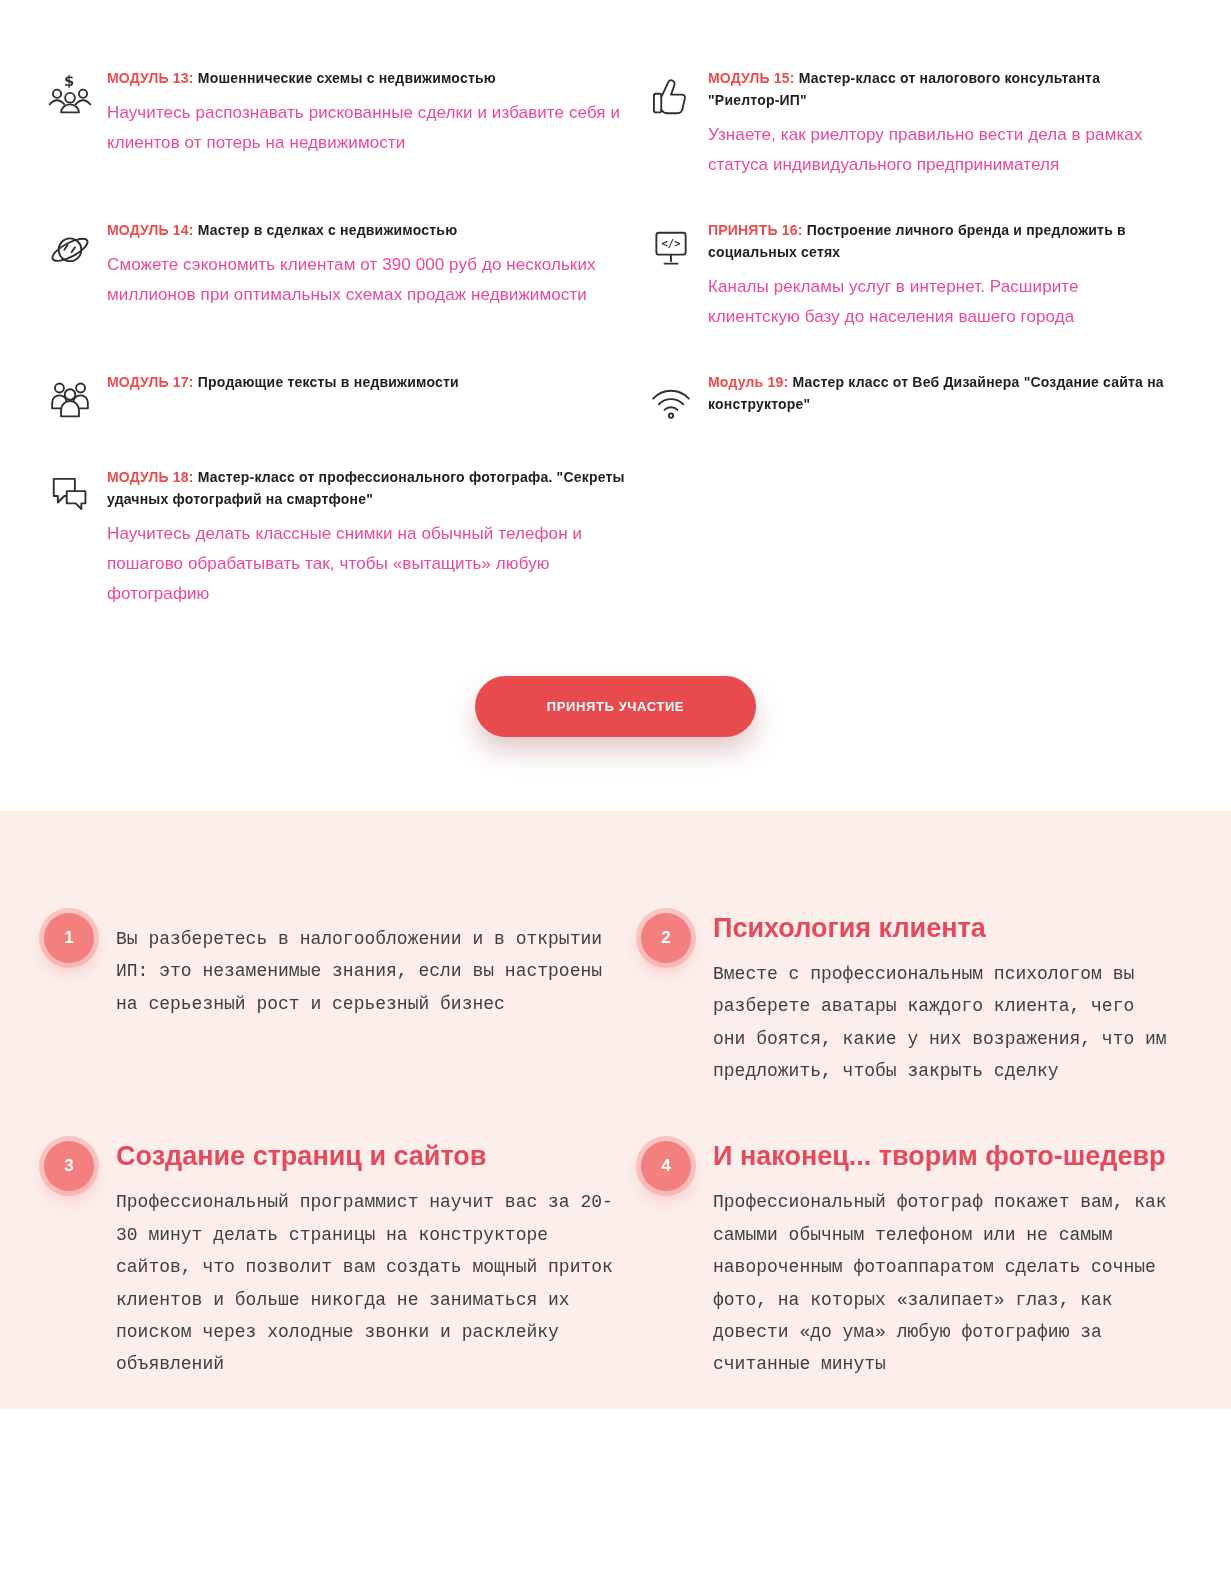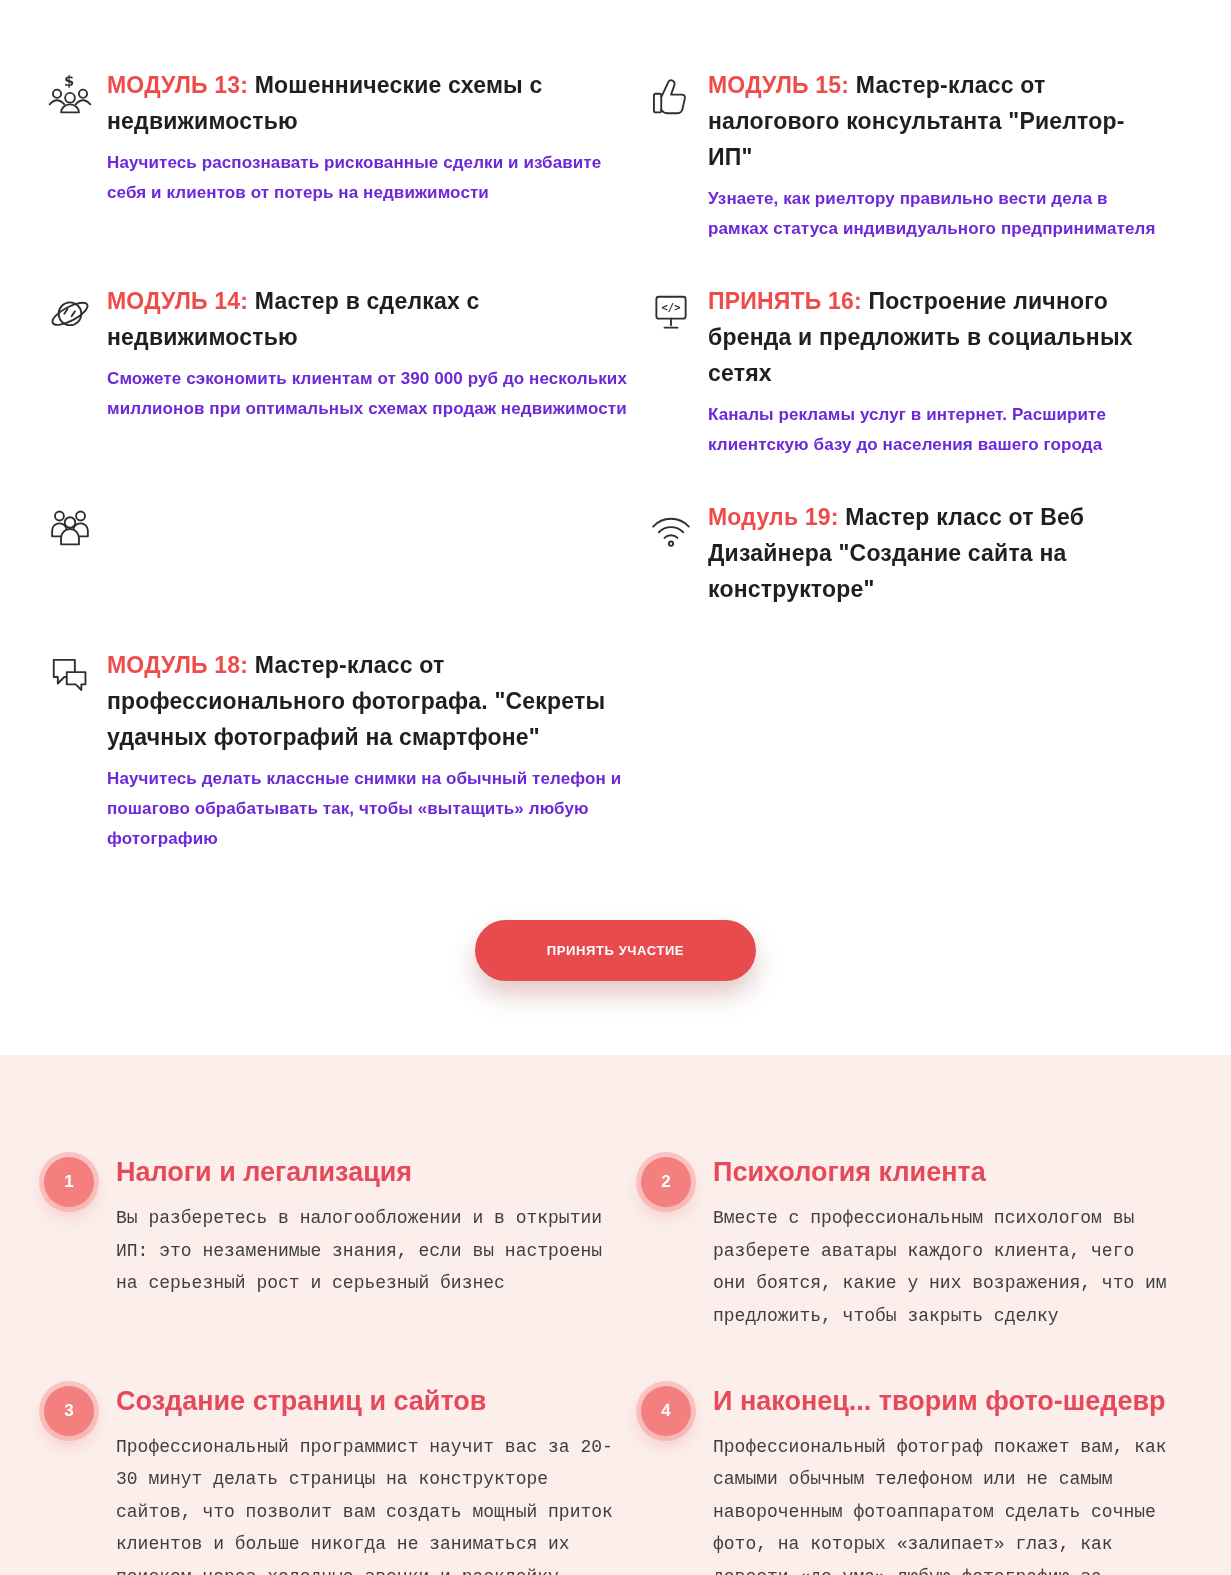--- a/index.html
+++ b/index.html
@@ -22,33 +22,33 @@
   }
   .module { display: flex; align-items: flex-start; }
   .m-icon {
     flex: 0 0 63px;
     width: 63px;
     padding-top: 3px;
   }
   .m-icon svg { width: 52px; height: 52px; display: block; }
   .m-body { flex: 1 1 auto; padding-right: 18px; }
   .m-title {
-    font-size: 23px;
+    font-size: 14px;
     line-height: 1.56;
     font-weight: 700;
     color: #1f1f1f;
     letter-spacing: .2px;
   }
   .m-label { color: #ee4b4b; font-weight: 700; }
   .m-desc {
     margin: 8px 0 0;
     font-size: 17px;
     line-height: 1.78;
-    font-weight: 700;
-    color: #6d28d9;
+    font-weight: 400;
+    color: #ec4899;
     letter-spacing: .1px;
   }
 
   
   .cta-row { text-align: center; }
   .cta {
     display: inline-block;
     min-width: 281px;
     height: 61px;
     padding: 0 40px;
@@ -191,20 +191,24 @@
           <svg viewBox="0 0 64 64">
             <circle class="icon-fillwhite" cx="19" cy="16" r="5.5"></circle>
             <path class="icon-fillwhite" d="M10,41 v-7 a9,9 0 0 1 18,0 v7 z"></path>
             <circle class="icon-fillwhite" cx="45" cy="16" r="5.5"></circle>
             <path class="icon-fillwhite" d="M36,41 v-7 a9,9 0 0 1 18,0 v7 z"></path>
             <circle class="icon-fillwhite" cx="32" cy="24" r="6.5"></circle>
             <path class="icon-fillwhite" d="M21,51 v-8 a11,11 0 0 1 22,0 v8 z"></path>
           </svg>
         </span>
         <div class="m-body">
+          <div class="m-title">
+            <span class="m-label">МОДУЛЬ 17:</span>
+            <span>Продающие тексты в недвижимости</span>
+          </div>
         </div>
       </div>
 
       <div class="module">
         <span class="m-icon">
           <svg viewBox="0 0 64 64">
             <path class="icon-stroke" d="M10,29 a30,30 0 0 1 44,0"></path>
             <path class="icon-stroke" d="M17,36 a21,21 0 0 1 30,0"></path>
             <path class="icon-stroke" d="M24,43 a11.5,11.5 0 0 1 16,0"></path>
             <circle class="icon-stroke" cx="32" cy="50" r="2.6"></circle>
@@ -244,21 +248,20 @@
 
 <section class="features-section">
   <div class="container">
     <div class="features-grid">
 
       <div class="feature">
         <div class="f-num-wrap">
           <div class="f-num">1</div>
         </div>
         <div class="f-body">
-          <h3 class="f-title">Налоги и легализация</h3>
           <p class="f-desc">Вы разберетесь в налогообложении и в открытии ИП: это незаменимые знания, если вы настроены на серьезный рост и серьезный бизнес</p>
         </div>
       </div>
 
       <div class="feature">
         <div class="f-num-wrap">
           <div class="f-num">2</div>
         </div>
         <div class="f-body">
           <h3 class="f-title">Психология клиента</h3>

